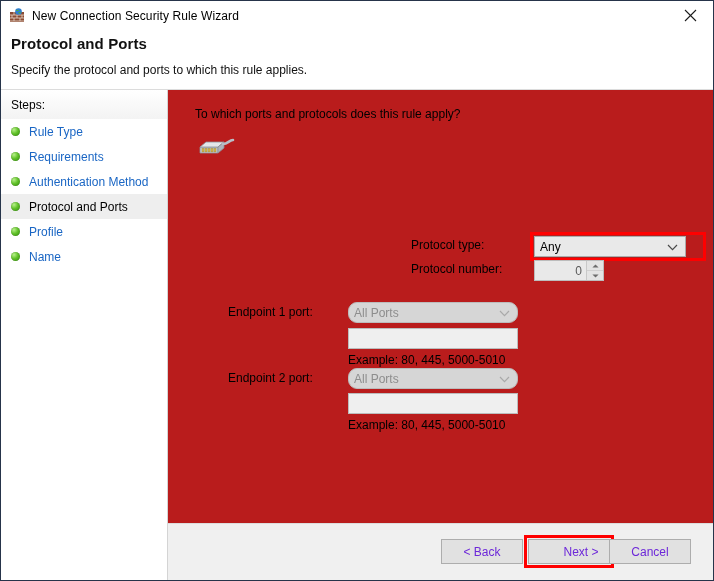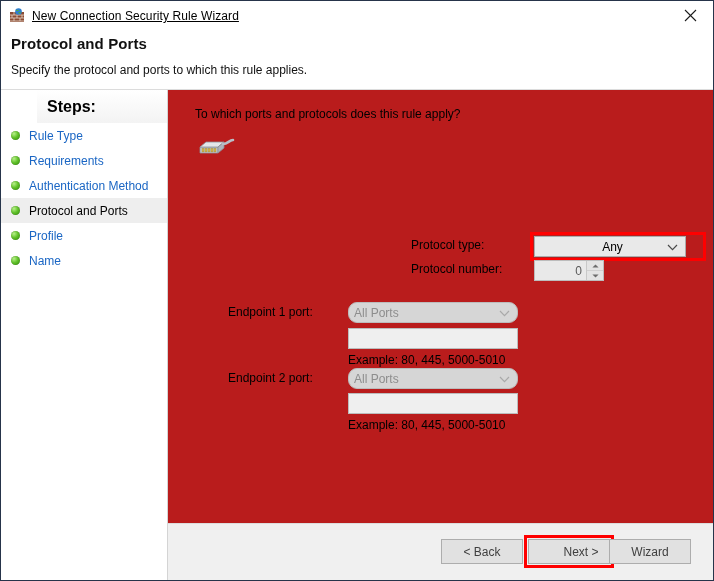--- a/index.html
+++ b/index.html
@@ -25,21 +25,20 @@
     overflow: hidden;
   }
 
   
   .titlebar {
     position: relative;
     height: 30px;
     background: #ffffff;
     display: flex;
     align-items: center;
-    text-decoration: underline;
   }
   .title-icon {
     width: 16px;
     height: 16px;
     margin-left: 8px;
     margin-right: 7px;
     flex: 0 0 auto;
     position: relative;
   }
   .title-text {
@@ -88,26 +87,25 @@
   }
   .sidebar {
     width: 166px;
     flex: 0 0 166px;
     background: #ffffff;
     border-right: 1px solid #d4d4d4;
     position: relative;
     padding-top: 0;
   }
   .steps-header {
-    font-weight: bold;
-    font-size: 16px;
+    font-weight: normal;
+    font-size: 12px;
     color: #000000;
     padding: 8px 0 7px 10px;
     background: linear-gradient(to bottom, #ffffff 0%, #f3f3f3 100%);
-    margin-left: 36px;
   }
   .step {
     display: flex;
     align-items: center;
     height: 25px;
     padding-left: 10px;
     box-sizing: border-box;
   }
   .step.current {
     background: #eeeeee;
@@ -258,21 +256,21 @@
     border-top: 1px solid #dcdcdc;
   }
   .btn {
     position: absolute;
     box-sizing: border-box;
     width: 82px;
     height: 25px;
     border: 1px solid #adadad;
     background: #e1e1e1;
     font-size: 12px;
-    color: #404040;
+    color: #6d28d9;
     display: flex;
     align-items: center;
     justify-content: center;
     font-family: "Liberation Sans", sans-serif;
   }
 </style>
 </head>
 <body>
 
 <div class="window">
@@ -359,21 +357,21 @@
             <rect x="15" y="14.5" width="2" height="3.4"></rect>
             <rect x="18" y="14.5" width="2" height="3.4"></rect>
           </g>
           <path d="M27 10 C32 10 33 6 37 6" stroke="#b9bec6" stroke-width="2.6" fill="none" stroke-linecap="round"></path>
         </svg>
       </div>
 
       <div class="field-row" style="left:243px; top:148px;">
         <span class="field-label">Protocol type:</span>
       </div>
-      <div class="combo enabled" style="position:absolute; left:366px; top:146px; width:152px;justify-content:center;">
+      <div class="combo enabled" style="position:absolute; left:366px; top:146px; width:152px;">
         <span>Any</span>
         <span class="chev">
           <svg width="11" height="7" viewBox="0 0 11 7">
             <polyline points="1,1 5.5,5.6 10,1" fill="none" stroke="#4a4a4a" stroke-width="1.2"></polyline>
           </svg>
         </span>
       </div>
       <div class="hl" style="left:362px; top:142px; width:176px; height:29px;"></div>
 
       <div class="field-row" style="left:243px; top:172px;">
@@ -423,16 +421,16 @@
       <div class="txtbox" style="position:absolute; left:180px; top:303px; width:170px;"></div>
       <div class="hint" style="position:absolute; left:180px; top:328px;">Example: 80, 445, 5000-5010</div>
 
     </div>
   </div>
 
   <div class="footer">
     <div class="btn" style="left:273px; top:15px;">&lt; Back</div>
     <div class="btn" style="left:360px; top:15px;padding-left:24px;">Next &gt;</div>
     <div class="hl" style="left:356px; top:11px; width:90px; height:33px;"></div>
-    <div class="btn" style="left:441px; top:15px;">Wizard</div>
+    <div class="btn" style="left:441px; top:15px;">Cancel</div>
   </div>
 
 </div>
 
 </body></html>

